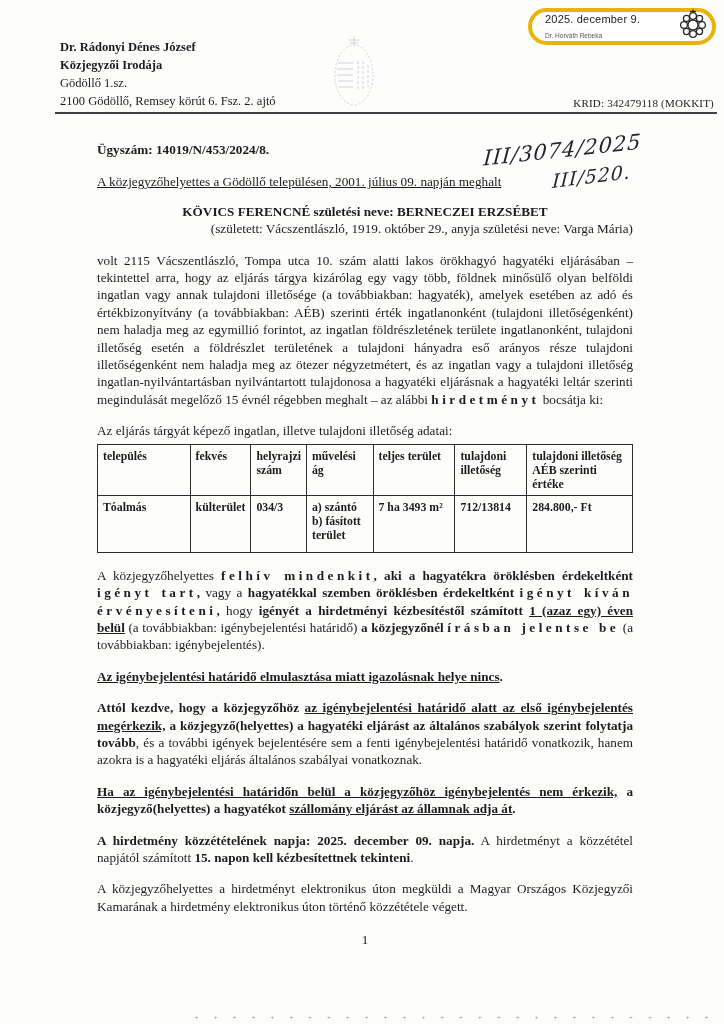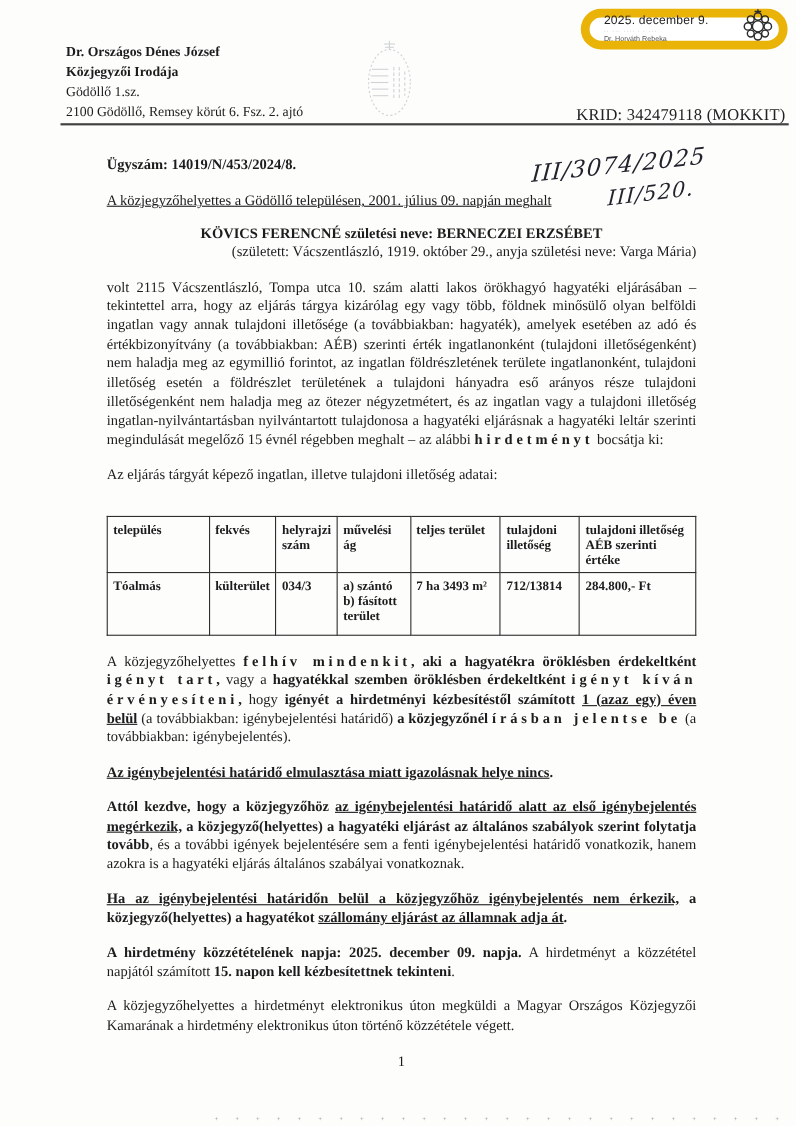--- a/index.html
+++ b/index.html
@@ -7,64 +7,64 @@
     position:relative;width:724px;height:1024px;background:#fdfdfc;
     font-family:"Liberation Serif","DejaVu Serif",serif;color:#1c1c1c;
     overflow:hidden;margin:0 auto;
   }
   
   .office{position:absolute;left:60px;top:38px;font-size:12.5px;line-height:18px;}
   .office .b{font-weight:bold;}
   .center-emblem{position:absolute;left:328px;top:33px;opacity:.45;}
   .stamp{
     position:absolute;left:528px;top:8px;width:188px;height:37px;
-    border:8px solid #eab308;border-radius:20px;display:flex;align-items:center;
+    border:4px solid #eab308;border-radius:20px;display:flex;align-items:center;
     background:#fff;box-sizing:border-box;
   }
   .stamp-text{padding-left:13px;flex:1;line-height:1;}
   .stamp-date{font-family:"Liberation Sans",sans-serif;font-size:11px;color:#222;letter-spacing:.2px;}
   .stamp-smudge{font-size:5px;color:#aaa;letter-spacing:1px;margin-top:2px;filter:blur(.4px);}
   .stamp-name{font-size:6.5px;color:#555;margin-top:1px;filter:blur(.3px);font-family:"Liberation Sans",sans-serif;}
   .stamp-emblem{margin-right:2px;flex:0 0 auto;}
   .contacts{position:absolute;right:10px;top:52px;text-align:right;font-size:11.5px;line-height:17px;color:#2a2a2a;}
-  .krid{position:absolute;right:10px;top:97px;font-size:15px;color:#222;letter-spacing:.2px;}
+  .krid{position:absolute;right:10px;top:97px;font-size:11px;color:#222;letter-spacing:.2px;}
   .header-rule{position:absolute;left:55px;right:7px;top:112px;border-top:2px solid #414141;}
   
   .hw{position:absolute;color:#23232e;font-family:"DejaVu Serif",serif;font-style:italic;}
   .hw1{left:483px;top:138px;font-size:21px;transform:rotate(-6deg) skewX(-10deg);letter-spacing:1px;}
   .hw2{left:552px;top:165px;font-size:19px;transform:rotate(-7deg) skewX(-10deg);letter-spacing:1px;}
   
   .main{position:absolute;left:97px;top:141px;width:536px;font-size:13.2px;line-height:17.4px;}
   .case-no{font-weight:bold;}
   .doc-title{text-align:center;font-weight:bold;font-size:14.5px;letter-spacing:7px;margin-top:16px;}
   .intro{margin-top:15px;text-decoration:underline;}
   .name-line{margin-top:12px;text-align:center;font-weight:bold;}
   .birth-line{text-align:right;}
   p.rich{margin:0;margin-top:14px;text-align:justify;}
   .b{font-weight:bold;}
   .u{text-decoration:underline;}
   .sp{font-weight:bold;letter-spacing:3.5px;}
   .prop-intro{margin-top:19px;}
   
-  table.prop{border-collapse:collapse;width:100%;margin-top:29px;font-size:11.8px;line-height:14px;}
+  table.prop{border-collapse:collapse;width:100%;margin-top:4px;font-size:11.8px;line-height:14px;}
   table.prop th,table.prop td{border:1.5px solid #2e2e2e;vertical-align:top;padding:4px 5px;text-align:left;font-weight:bold;}
   table.prop td{white-space:pre-line;}
   td.money{text-align:right;padding-right:10px;}
   tr.data-row td{height:48px;}
   
   .page-num{text-align:center;margin-top:16px;}
   .scan-strip{position:absolute;left:195px;right:0;bottom:3px;font-size:6px;color:#6a6a72;letter-spacing:7px;opacity:.85;white-space:nowrap;overflow:hidden;}
 </style>
 </head>
 <body>
 
 <div class="page">
 
   <div class="office">
-    <div class="b">Dr. Országos Dénes József</div>
+    <div class="b">Dr. Rádonyi Dénes József</div>
     <div class="b">Közjegyzői Irodája</div>
     <div>Gödöllő 1.sz.</div>
     <div>2100 Gödöllő, Remsey körút 6. Fsz. 2. ajtó</div>
   </div>
 
   <div class="center-emblem">
     <svg width="52" height="78" viewBox="0 0 52 78">
       <g fill="none" stroke="#9aa0a8" stroke-width="1">
         <ellipse cx="26" cy="42" rx="19" ry="30" stroke-dasharray="2,2"></ellipse>
         <line x1="26" y1="4" x2="26" y2="12"></line>

